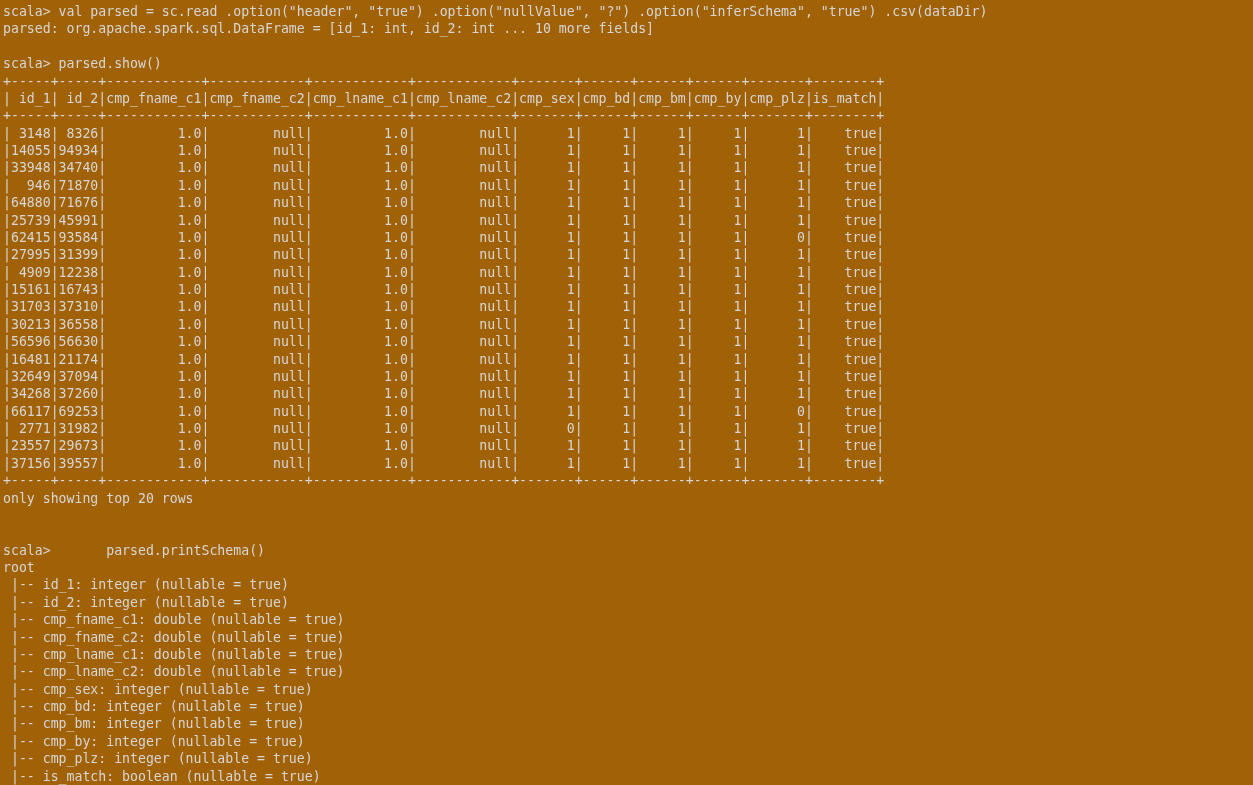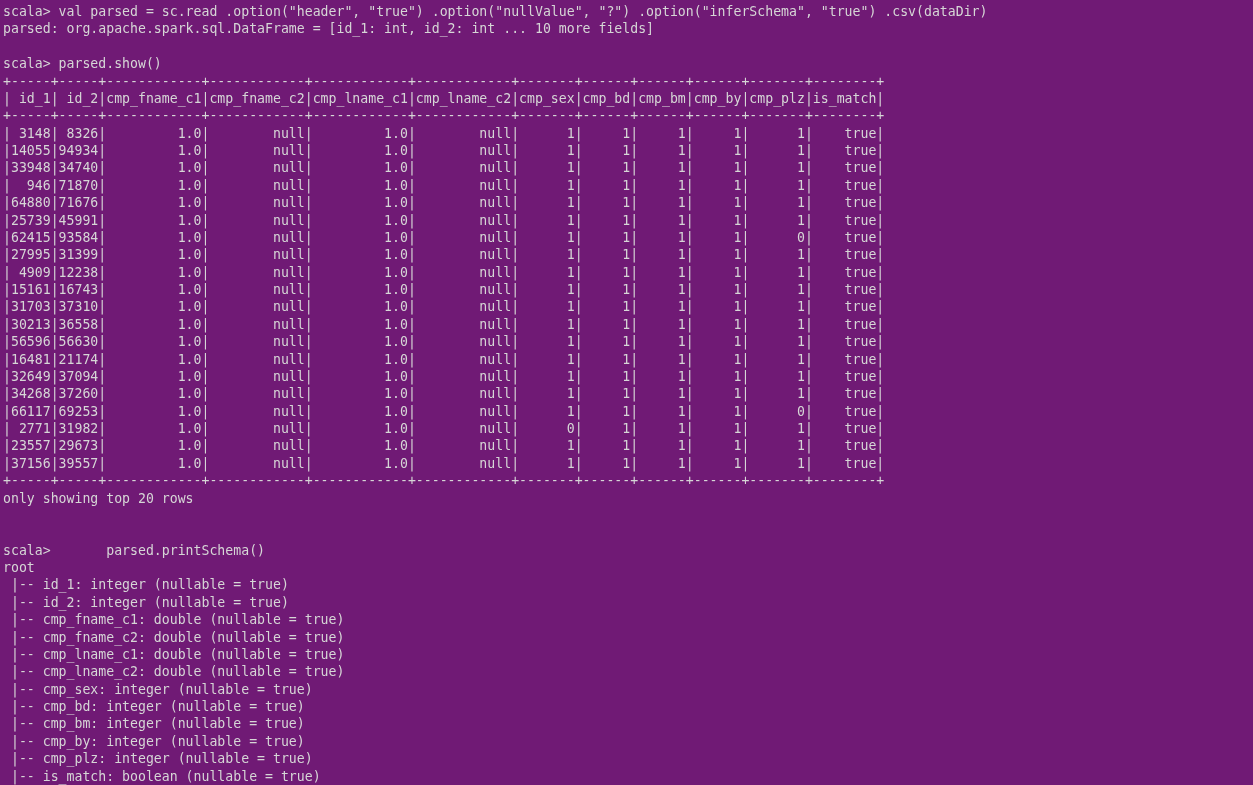--- a/index.html
+++ b/index.html
@@ -10,21 +10,21 @@
   }
   body {
     width: 1253px;
     height: 785px;
     overflow: hidden;
     font-family: "DejaVu Sans Mono", "Liberation Mono", monospace;
   }
   #terminal {
     width: 1253px;
     height: 785px;
-    background: #701a75;
+    background: #a16207;
     color: #d6d6d6;
     font-family: "DejaVu Sans Mono", "Liberation Mono", monospace;
     font-size: 13.2px;
     line-height: 17.38px;
     letter-spacing: 0px;
     padding: 3px 0 0 3px;
     box-sizing: border-box;
     white-space: pre;
     -webkit-font-smoothing: none;
     font-smooth: never;

